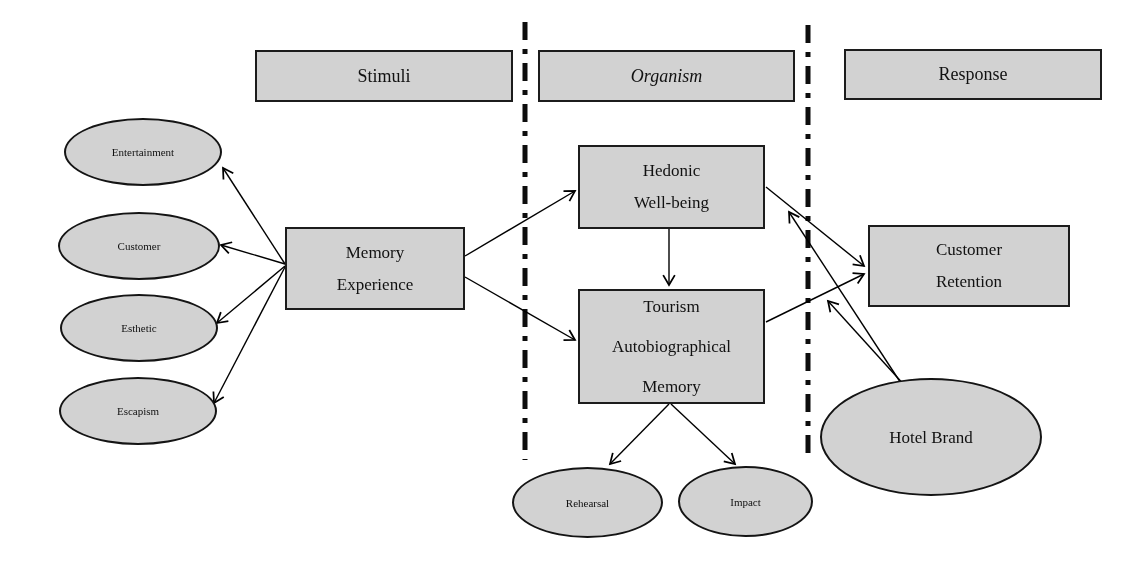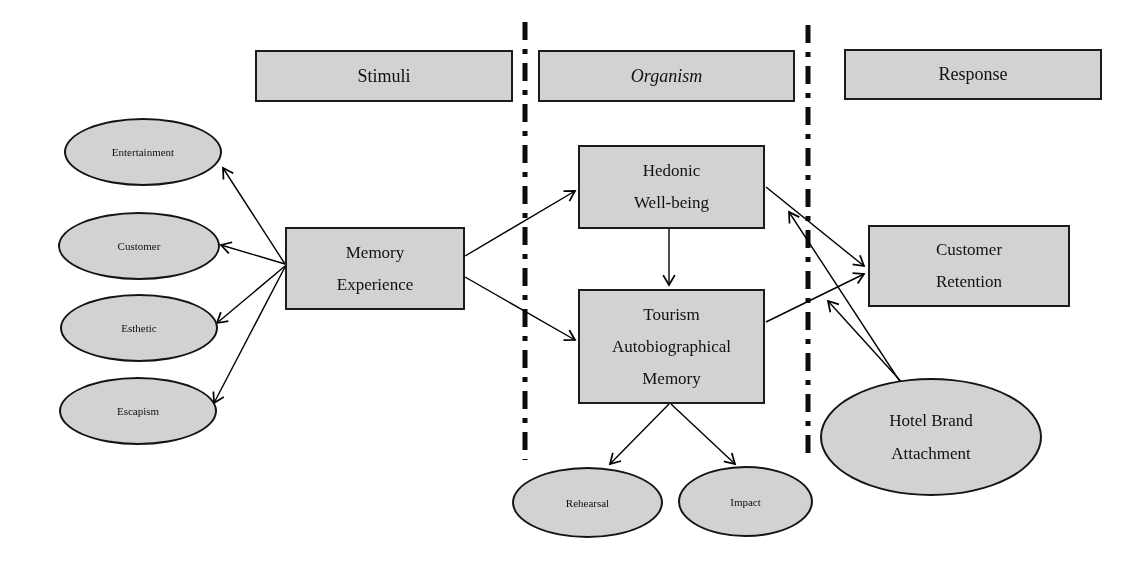--- a/index.html
+++ b/index.html
@@ -81,36 +81,35 @@
   <div class="node box" style="left:285px;top:227px;width:180px;height:83px;">
     <span>Memory</span>
     <span>Experience</span>
   </div>
 
   <div class="node box" style="left:578px;top:145px;width:187px;height:84px;">
     <span>Hedonic</span>
     <span>Well-being</span>
   </div>
 
-  <div class="node box" style="left:578px;top:289px;width:187px;height:115px;">
+  <div class="node box" style="left:578px;top:289px;width:187px;height:115px;gap:8px;">
     <span>Tourism</span>
     <span>Autobiographical</span>
     <span>Memory</span>
   </div>
 
   <div class="node box" style="left:868px;top:225px;width:202px;height:82px;">
     <span>Customer</span>
     <span>Retention</span>
   </div>
 
   <div class="node ell" style="left:512px;top:467px;width:151px;height:71px;text-align:right;">
     <span>Rehearsal</span>
   </div>
   <div class="node ell" style="left:678px;top:466px;width:135px;height:71px;">
     <span>Impact</span>
   </div>
 
   <div class="node ell big" style="left:820px;top:378px;width:222px;height:118px;">
     <span>Hotel Brand</span>
-    <span>Attachment</span>
   </div>
 
 </div>
 
 </body></html>

